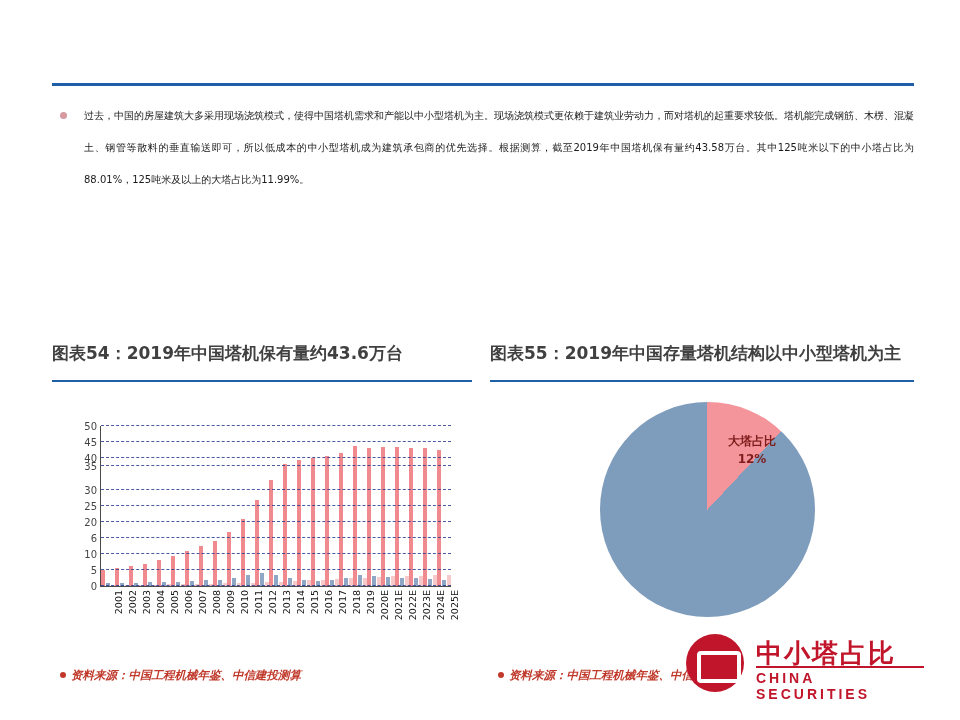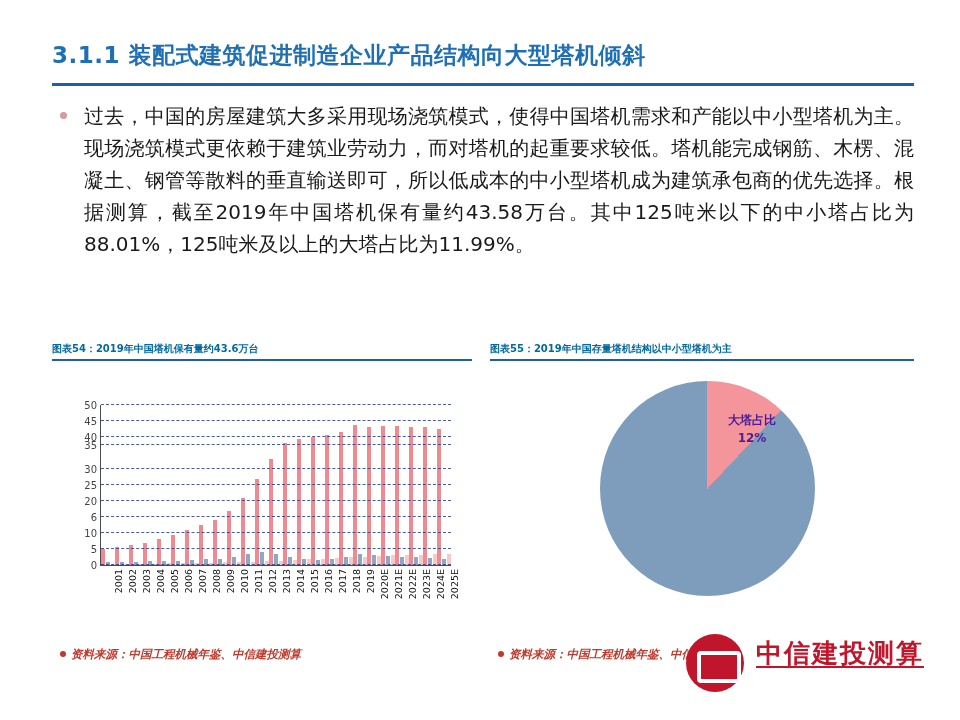--- a/index.html
+++ b/index.html
@@ -35,33 +35,33 @@
   }
   .bullet-dot {
     position:absolute; left:8px; top:12px;
     width:7px; height:7px; border-radius:50%;
     background:#d79aa0;
   }
   .para {
     margin-left:32px;
     color:#1a1a1a;
     font-family:"DejaVu Sans", sans-serif;
-    font-size:20px;
+    font-size:10px;
     line-height:32px;
     text-align:justify;
   }
 
   
   .panel { position:absolute; }
   .panel-title {
     font-family:"DejaVu Sans", sans-serif;
-    font-size:10px;
+    font-size:17px;
     font-weight:bold;
-    color:#0369a1;
-    padding-bottom:3px;
+    color:#404040;
+    padding-bottom:15px;
   }
   .panel-rule { height:2px; background:#1f5fa8; }
 
   #panel-left  { left:52px;  top:342px; width:420px; }
   #panel-right { left:490px; top:342px; width:424px; }
 
   .panel-body { position:relative; }
 
   .source {
     position:absolute;
@@ -131,21 +131,21 @@
   .pie {
     position:absolute; left:110px; top:20px; width:215px; height:215px;
     border-radius:50%;
     background:
       conic-gradient(from 0deg,
         #f4959b 0deg 43.2deg,
         #7e9cbb 43.2deg 360deg);
   }
   .pie-lab {
     position:absolute; text-align:center;
-    font-family:"DejaVu Sans", sans-serif; color:#4c1d95; font-weight:bold;
+    font-family:"DejaVu Sans", sans-serif; color:#7f1d1d; font-weight:bold;
     font-size:13px; line-height:18px;
   }
   #pie-lab-big  { left:150px; top:165px; width:140px; }
   #pie-lab-small{ left:222px; top:50px;  width:80px; font-size:12px; }
 
   
   .logo {
     position:absolute; right:34px; bottom:24px; width:240px; height:64px;
   }
   .logo-mark {
@@ -168,23 +168,20 @@
   }
   .logo-line {
     position:absolute; left:70px; top:34px; width:168px; height:2px; background:#c0152a;
   }
 </style>
 </head>
 <body>
 
 <div class="slide">
 
-  <div class="title-bar">
-    <div class="slide-title">3.1.1  装配式建筑促进制造企业产品结构向大型塔机倾斜</div>
-  </div>
   <div class="title-rule"></div>
 
   <div class="bullet-block">
     <span class="bullet-dot"></span>
     <div class="para">过去，中国的房屋建筑大多采用现场浇筑模式，使得中国塔机需求和产能以中小型塔机为主。现场浇筑模式更依赖于建筑业劳动力，而对塔机的起重要求较低。塔机能完成钢筋、木楞、混凝土、钢管等散料的垂直输送即可，所以低成本的中小型塔机成为建筑承包商的优先选择。根据测算，截至2019年中国塔机保有量约43.58万台。其中125吨米以下的中小塔占比为88.01%，125吨米及以上的大塔占比为11.99%。</div>
   </div>
 
   <div class="panel" id="panel-left">
     <div class="panel-title">图表54：2019年中国塔机保有量约43.6万台</div>
     <div class="panel-rule"></div>
@@ -457,17 +454,18 @@
       </div>
 
       <div class="source" style="left:8px; top:286px;">
         <span class="sdot"></span><span>资料来源：中国工程机械年鉴、中信建投</span>
       </div>
     </div>
   </div>
 
   <div class="logo">
     <div class="logo-mark"></div>
-    <div class="logo-cn">中信建投测算</div>
+    <div class="logo-cn">中小塔占比</div>
     <div class="logo-line"></div>
+    <div class="logo-en">CHINA SECURITIES</div>
   </div>
 
 </div>
 
 </body></html>

